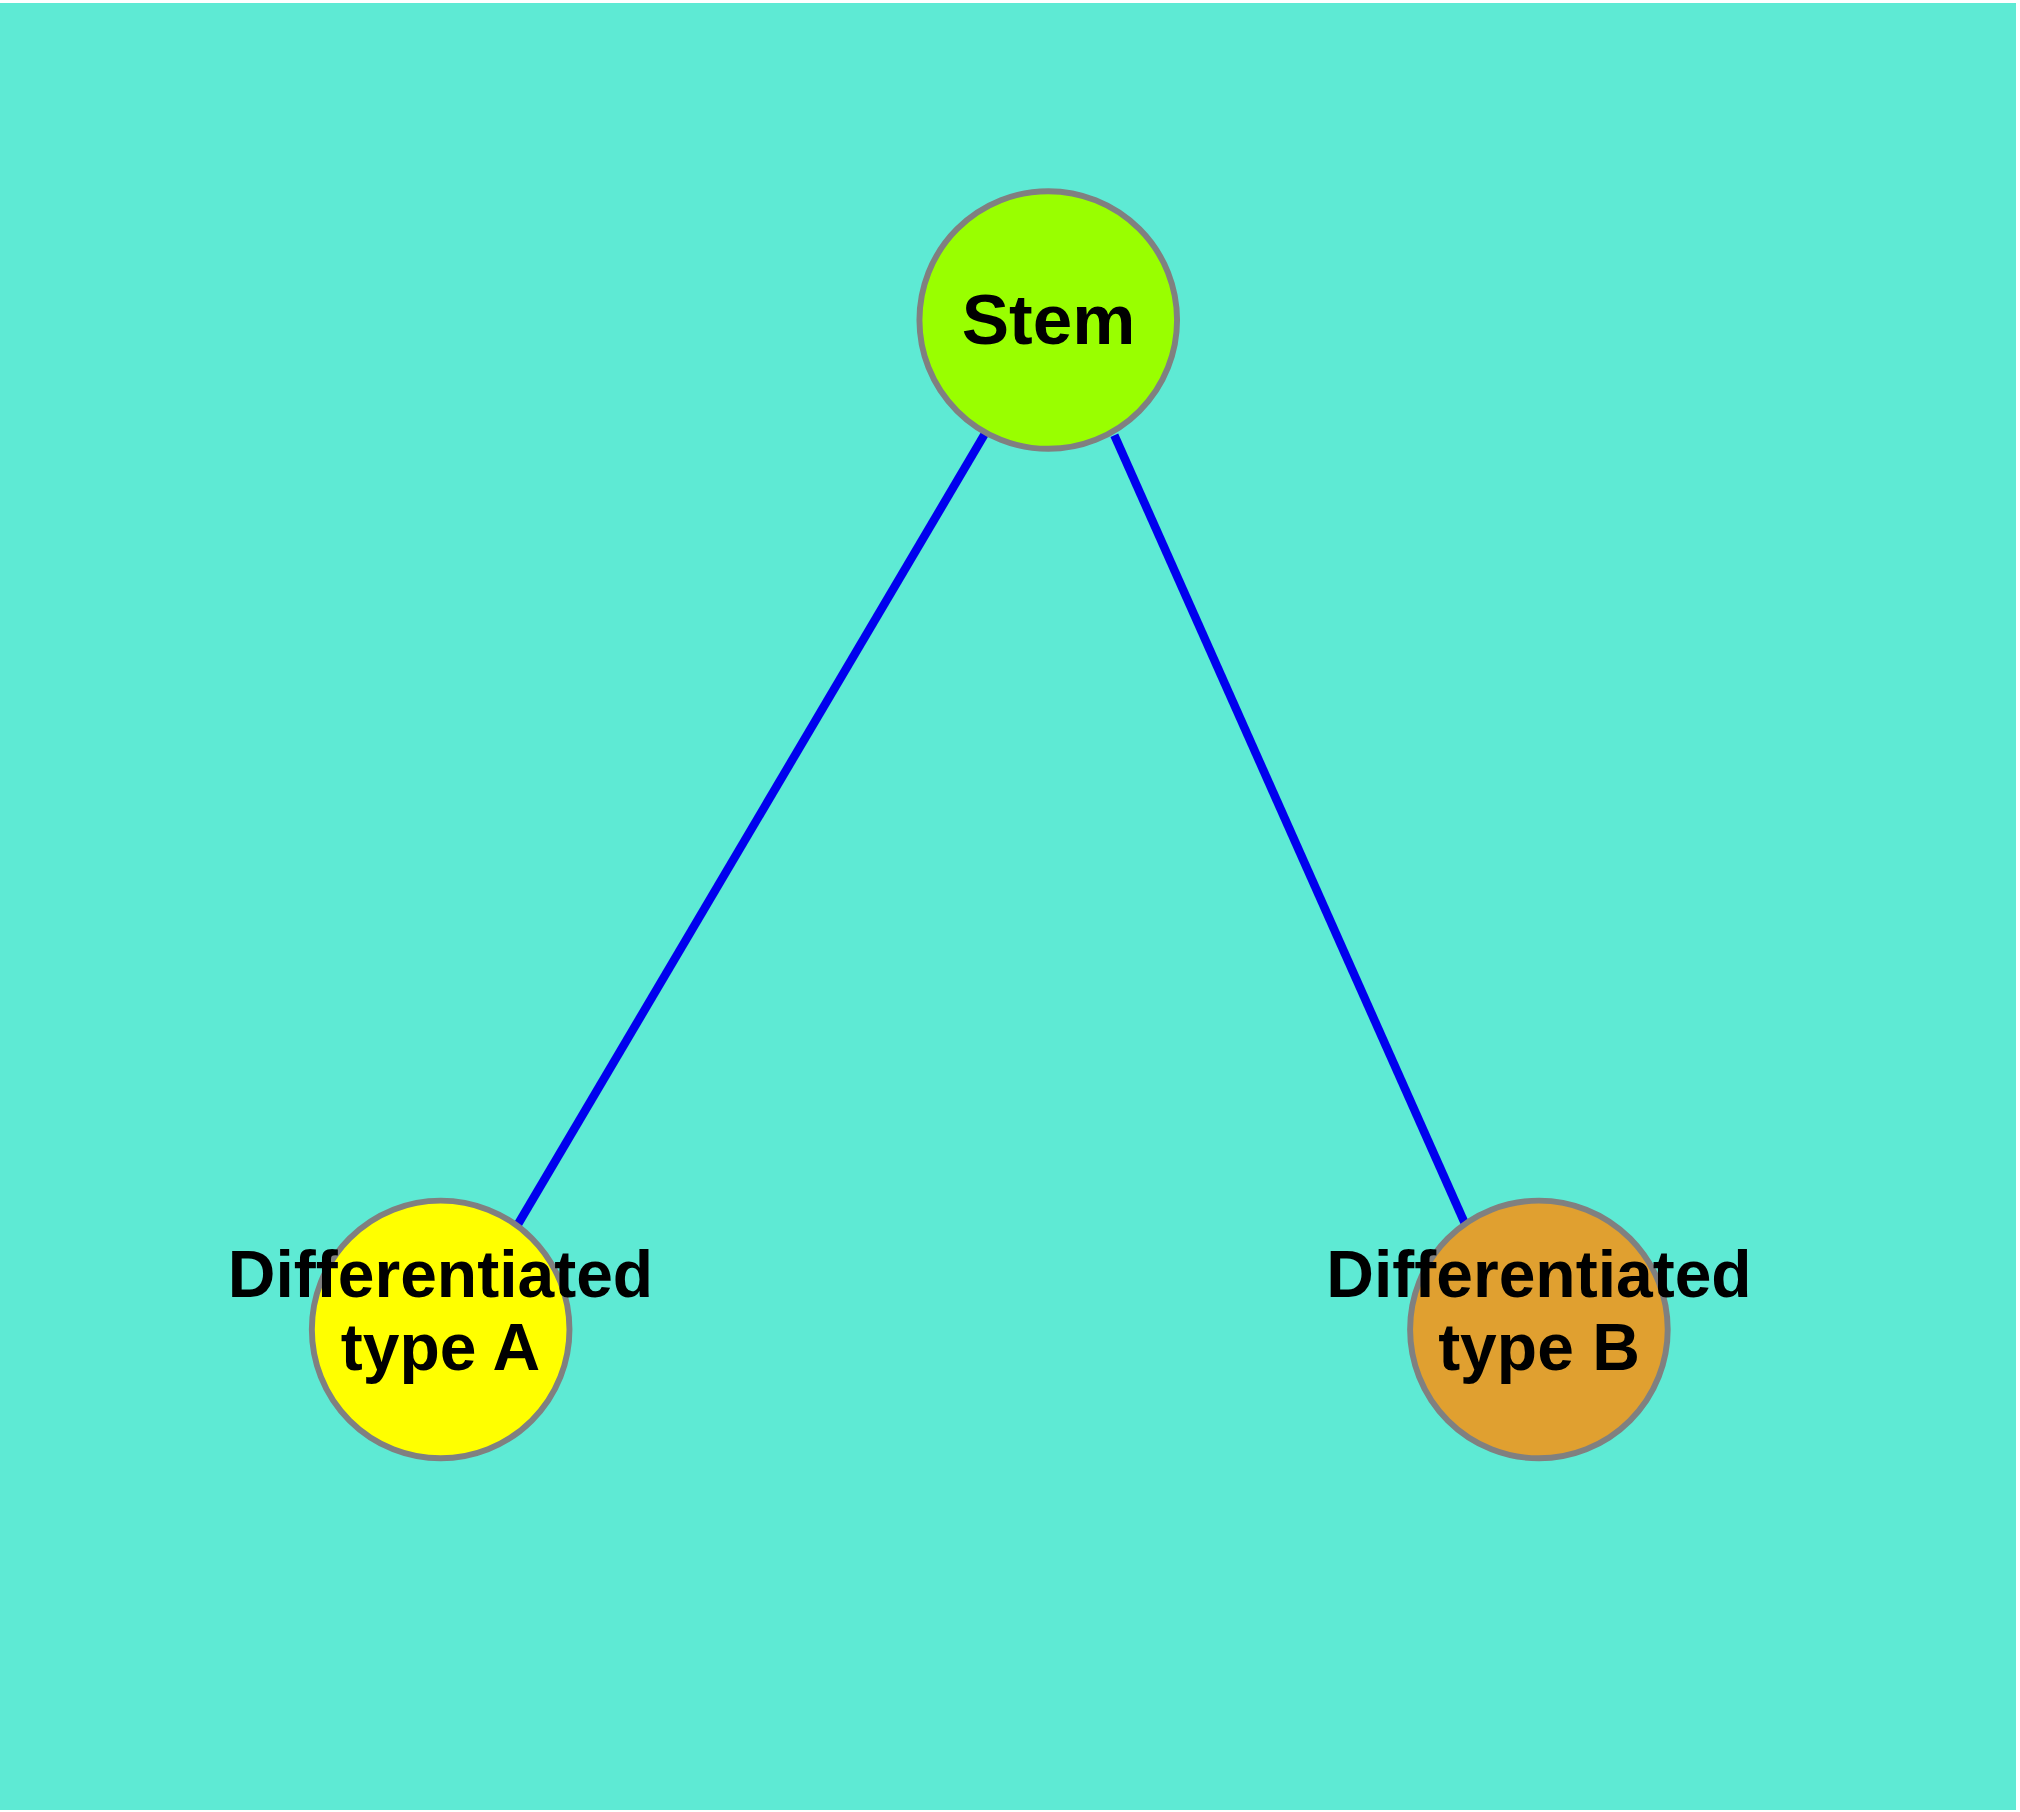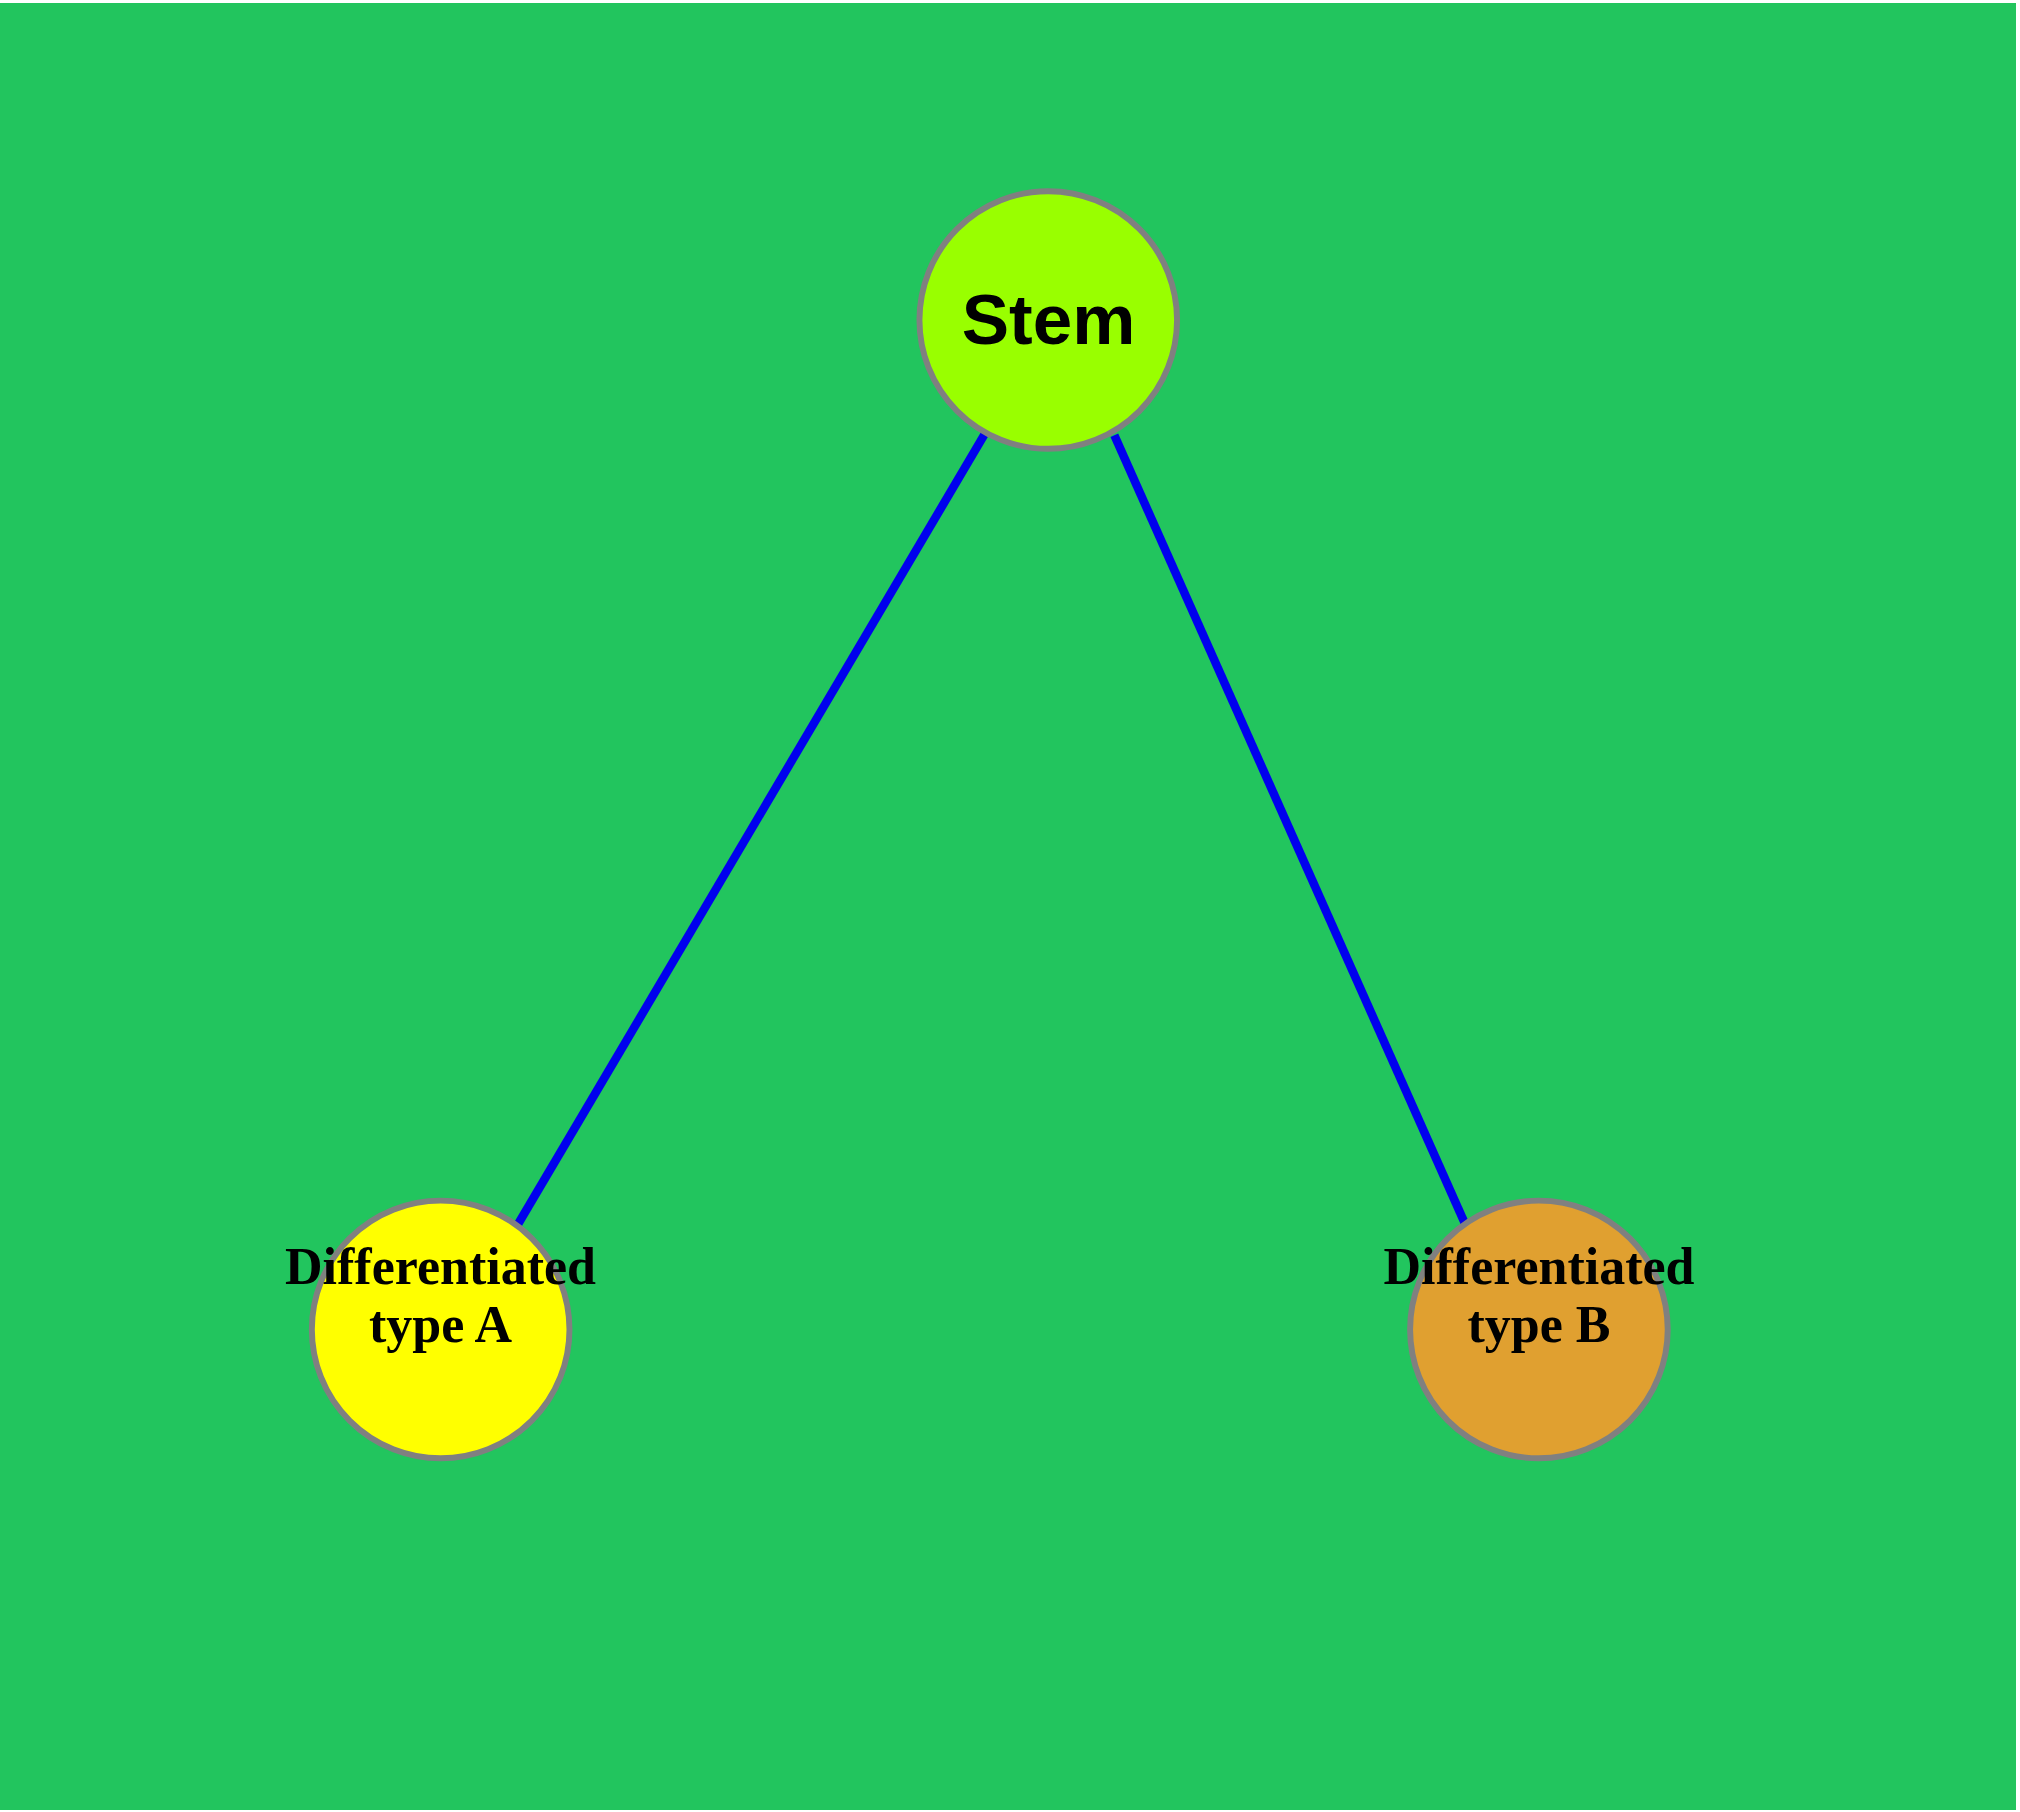--- a/index.html
+++ b/index.html
@@ -15,21 +15,21 @@
     background: #ffffff;
     overflow: hidden;
     font-family: "Liberation Sans", "DejaVu Sans", sans-serif;
   }
   #canvas {
     position: absolute;
     left: 0;
     top: 2.5px;
     width: 2016px;
     height: 1807px;
-    background: #22c55e;
+    background: #5eead4;
   }
   #graph-svg {
     position: absolute;
     left: 0;
     top: 0;
     width: 100%;
     height: 100%;
     display: block;
   }
   .node-label {
@@ -39,22 +39,21 @@
     text-align: center;
     line-height: 1.12;
     white-space: pre;
     pointer-events: none;
     -webkit-font-smoothing: antialiased;
   }
   .node-label.inner {
     font-size: 71px;
   }
   .node-label.outer {
-    font-size: 52px;
-    font-family: Liberation Serif, serif;
+    font-size: 66px;
   }
 </style>
 </head>
 <body>
 
 <div id="stage">
   <div id="canvas">
 
     <svg id="graph-svg" viewBox="0 0 2379 2132" preserveAspectRatio="none">
 

